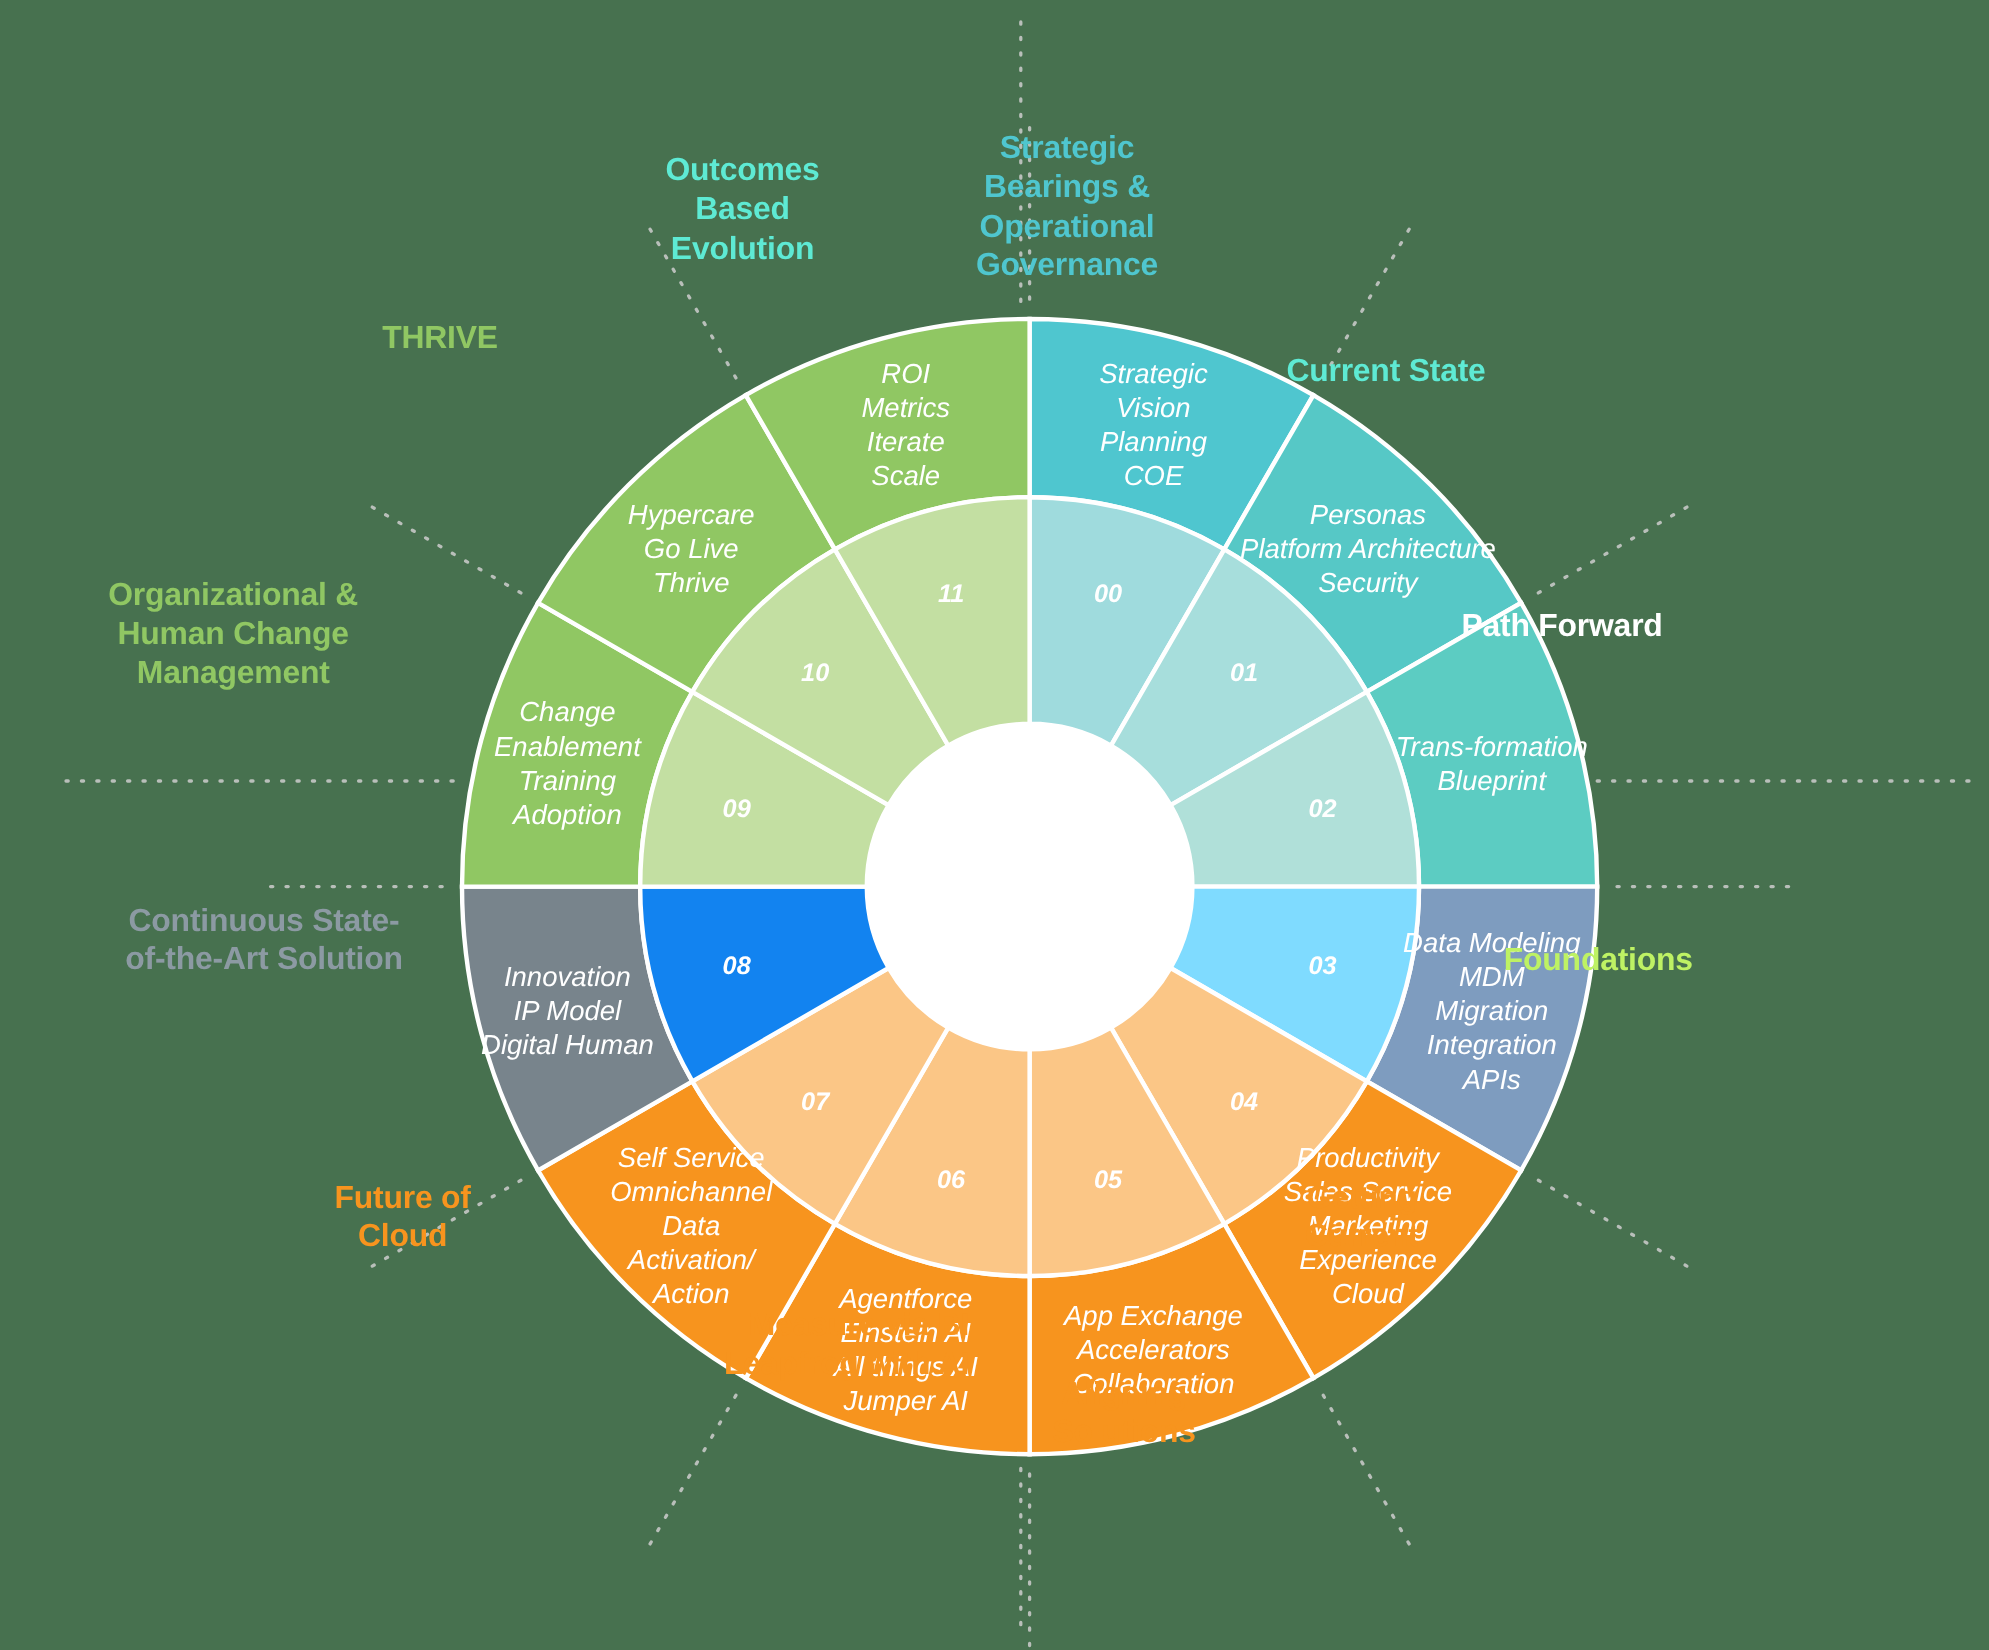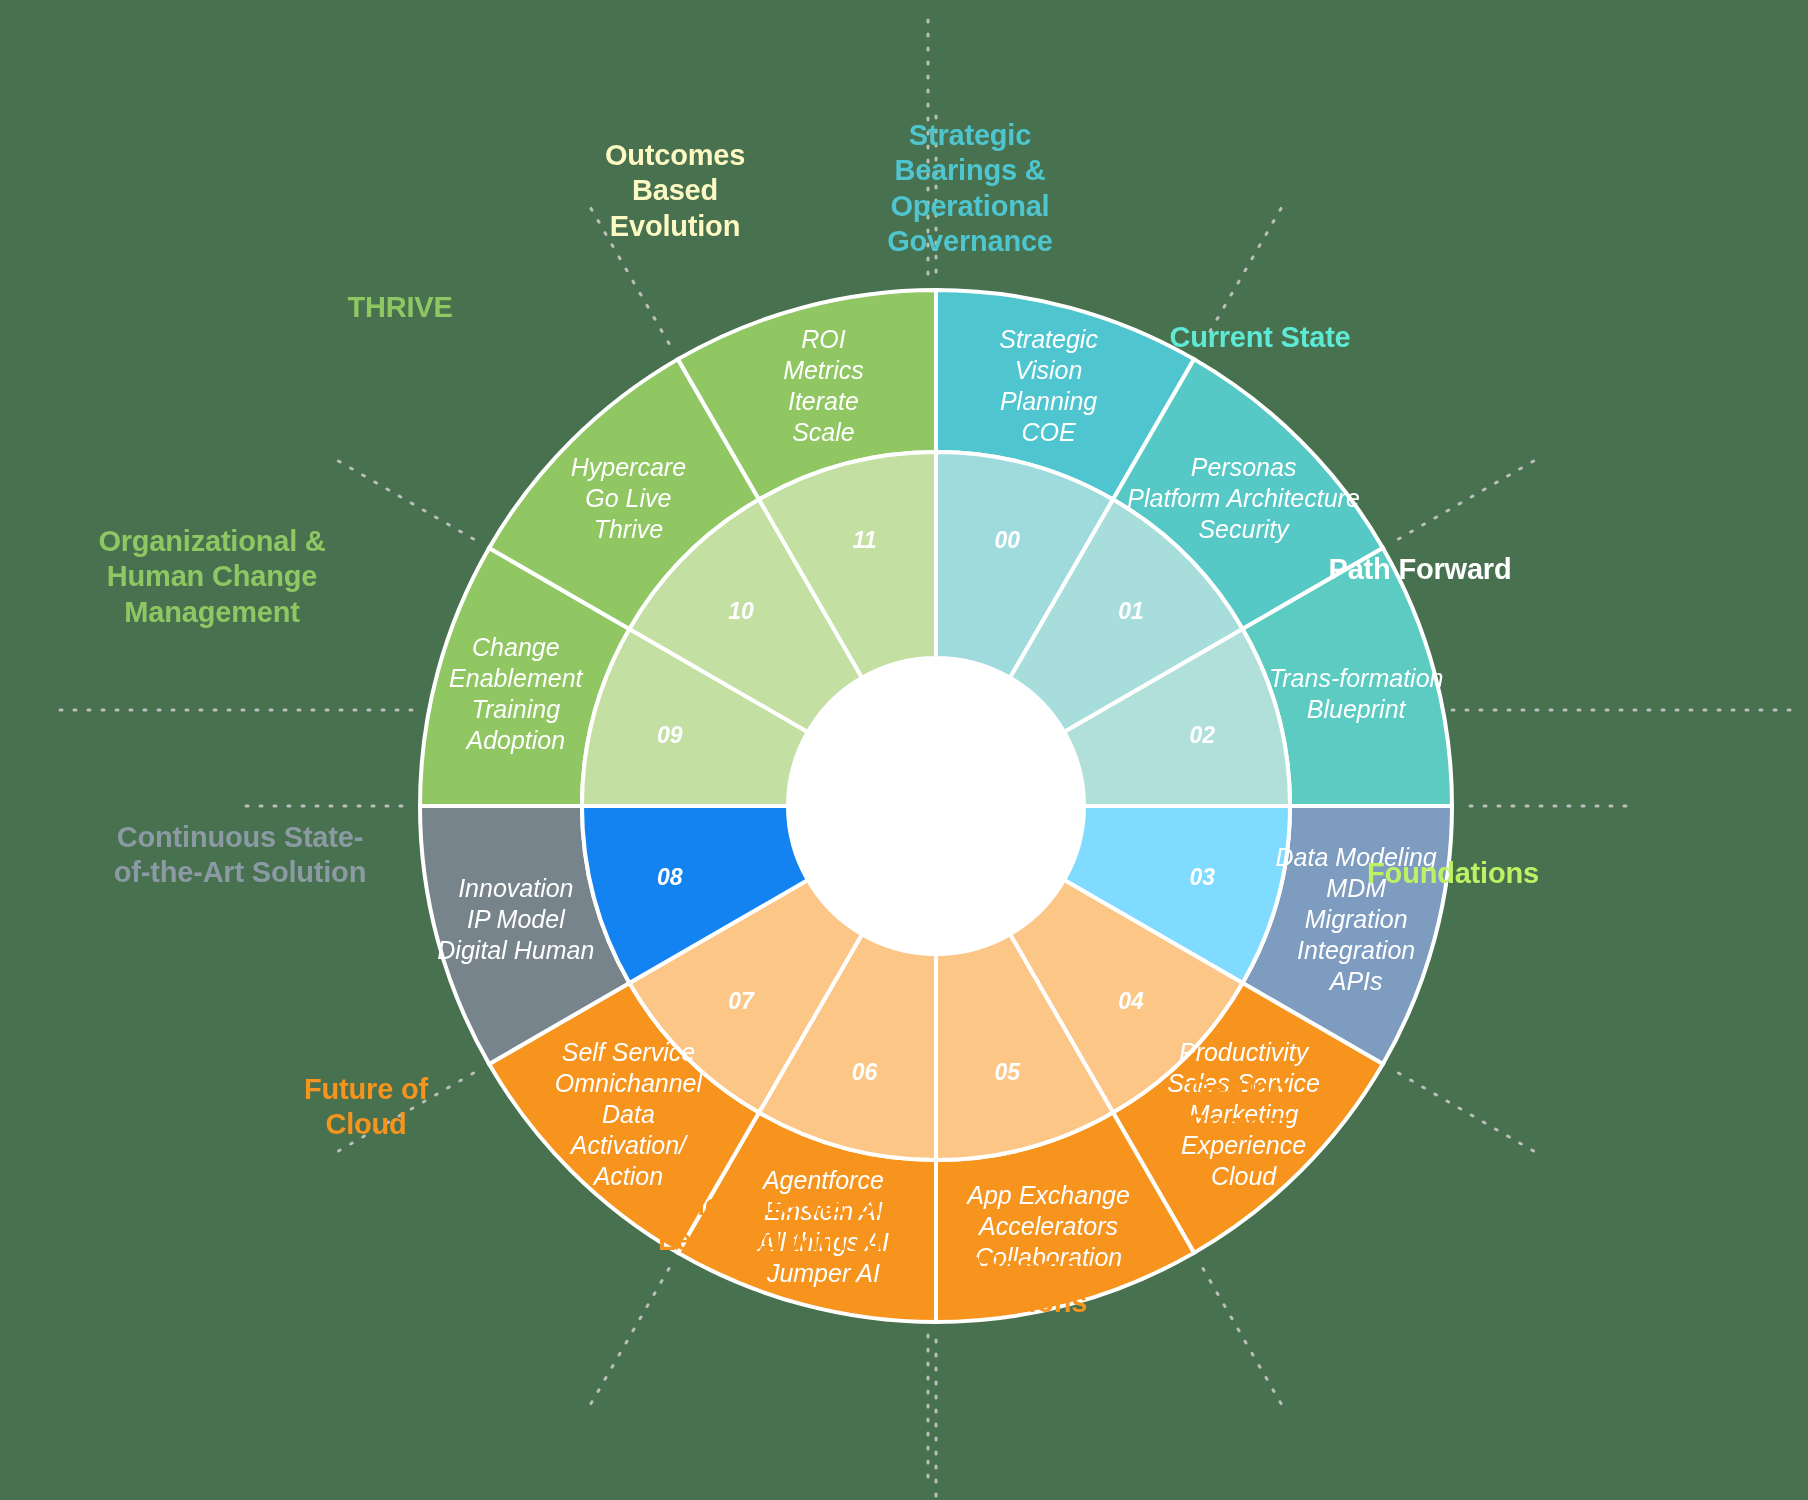--- a/index.html
+++ b/index.html
@@ -141,15 +141,15 @@
 
 <div class="outer-label" style="left:60px;top:820px;width:360px;color:#8c9aa3;">Continuous State-
 of-the-Art Solution</div>
 
 <div class="outer-label" style="left:42px;top:524px;width:340px;color:#90c763;">Organizational &amp;
 Human Change
 Management</div>
 
 <div class="outer-label" style="left:250px;top:290px;width:300px;color:#90c763;">THRIVE</div>
 
-<div class="outer-label" style="left:525px;top:138px;width:300px;color:#fef9c3;">Outcomes
+<div class="outer-label" style="left:525px;top:138px;width:300px;color:#5eead4;">Outcomes
 Based
 Evolution</div>
 
 </body></html>

